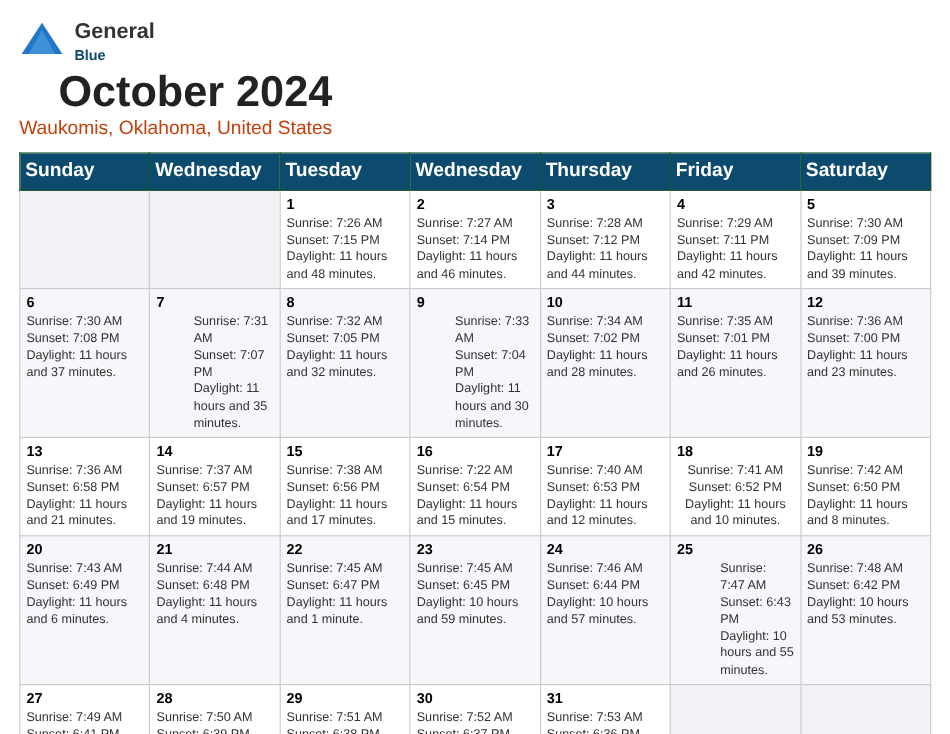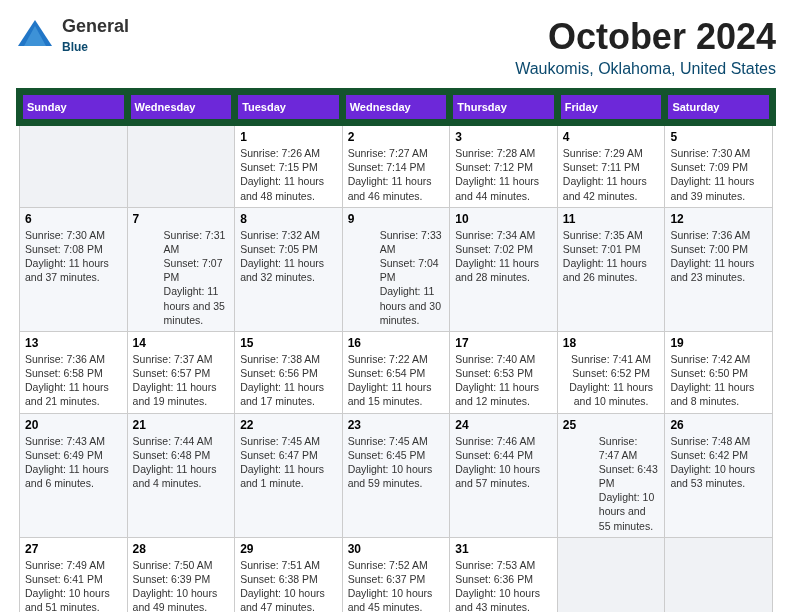--- a/index.html
+++ b/index.html
@@ -8,20 +8,21 @@
       background: #fff;
       width: 792px;
       min-height: 612px;
       padding: 16px;
     }
     .header {
       display: flex;
       justify-content: space-between;
       align-items: flex-start;
       margin-bottom: 10px;
+      flex-direction: column;
     }
     .logo {
       display: flex;
       flex-direction: column;
       align-items: flex-start;
     }
     .logo-row {
       display: flex;
       align-items: center;
       gap: 4px;
@@ -29,35 +30,35 @@
     .title-section {
       text-align: right;
     }
     .month-title {
       font-size: 36px;
       font-weight: bold;
       color: #222;
     }
     .location-title {
       font-size: 16px;
-      color: #0c4a6e;
+      color: #c2410c;
       margin-top: 2px;
     }
     .calendar {
       width: 100%;
       border-collapse: collapse;
       font-size: 11px;
     }
     .calendar th {
-      background-color: #6d28d9;
+      background-color: #0c4a6e;
       color: #fff;
       padding: 6px 4px;
       text-align: left;
-      font-size: 11px;
-      border: 7px solid #14532d;
+      font-size: 16px;
+      border: 1px solid #14532d;
     }
     .calendar td {
       border: 1px solid #ccc;
       vertical-align: top;
       padding: 4px 5px;
       width: calc(100% / 7);
       height: 80px;
       background: #fff;
     }
     .calendar tr:nth-child(even) td {

